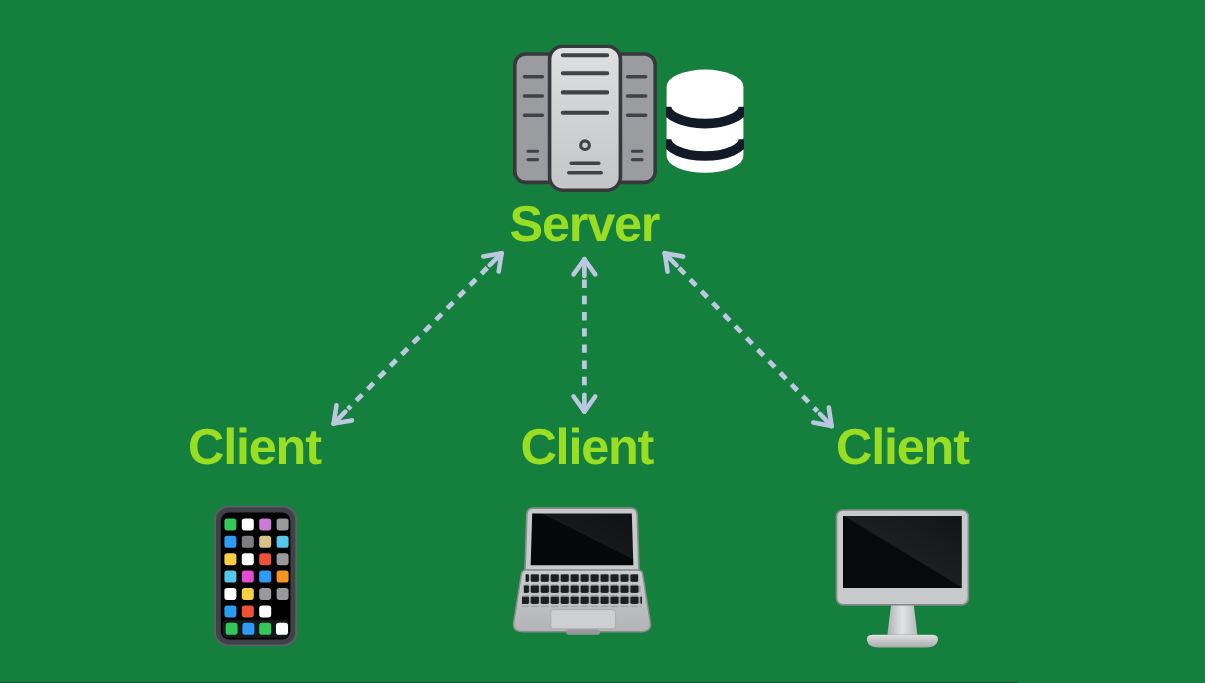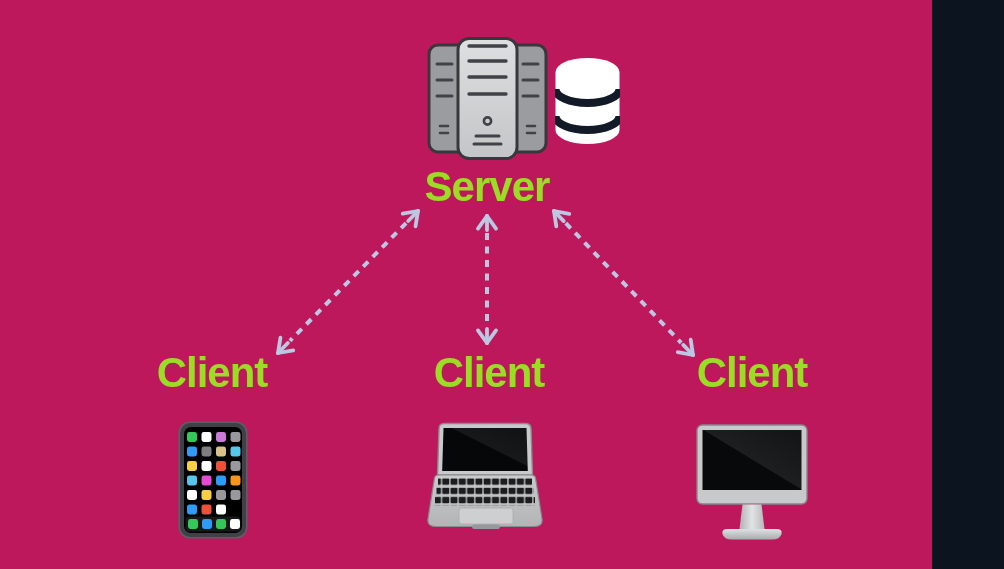--- a/index.html
+++ b/index.html
@@ -1,18 +1,18 @@
 <!DOCTYPE html>
 <html><head>
 <meta charset="utf-8">
 <style>
   html,body{margin:0;padding:0;background:#0c141f;}
   .stage{
-    position:relative;width:932px;height:569px;overflow:hidden;
-    background:#be185d;
+    position:relative;width:1004px;height:569px;overflow:hidden;
+    background:#15803d;
     font-family:"Liberation Sans", sans-serif;
   }
   .abs{position:absolute;}
   .node-label{
     position:absolute;
     font-weight:bold;
     font-size:42px;
     line-height:1;
     letter-spacing:-1px;
     color:#9ADE24;

